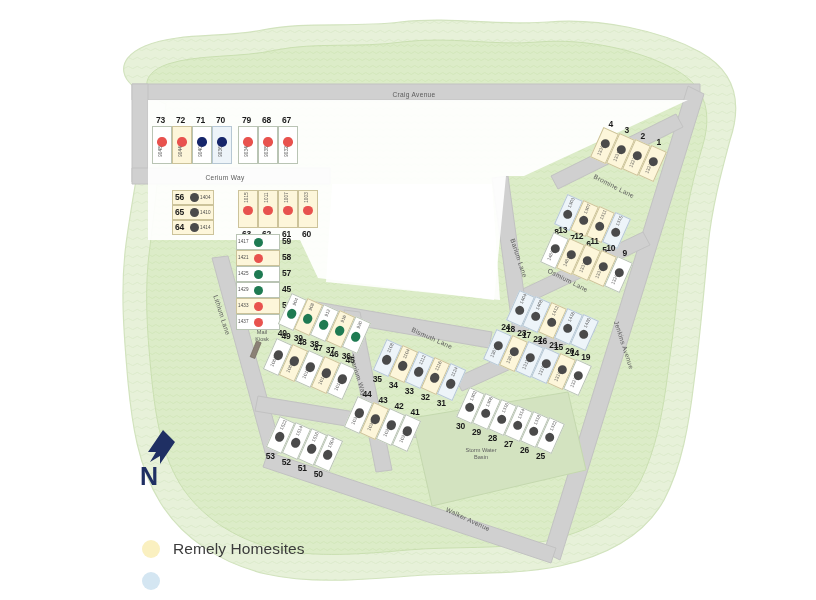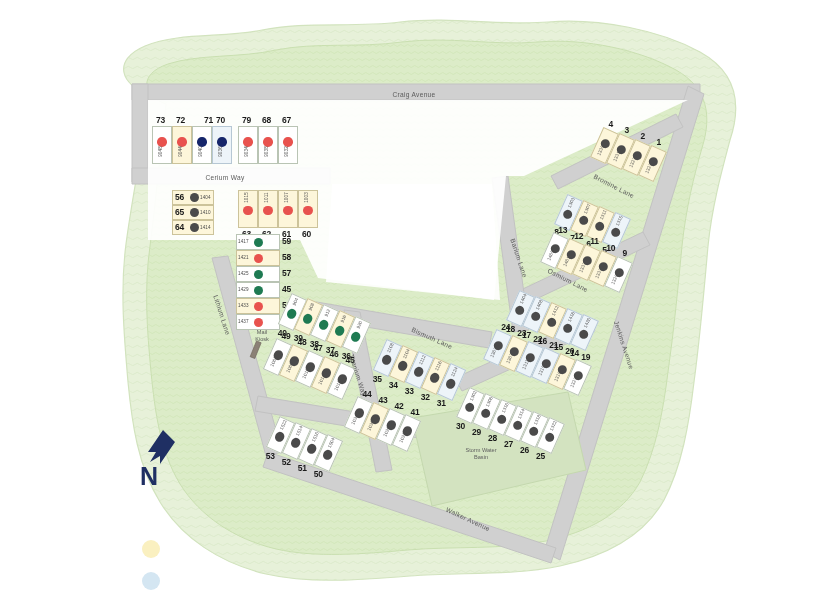--- a/index.html
+++ b/index.html
@@ -166,21 +166,21 @@
       </div>
       <div class="lot" style="left: 172px; top: 126px; width: 20px; height: 38px; transform: rotate(0deg); transform-origin: 50% 50%;">
         <div class="lotbox remely" style="left: 0px; top: 0px; width: 20px; height: 38px;"></div>
         <div class="dot" style="width: 9.5px; height: 9.5px; background: rgb(232, 82, 78); left: 5.25px; top: 11.4px;"></div>
         <div class="lotnum" style="left: 4px; top: -11px; transform: rotate(0deg);">72</div>
         <div class="addr" style="left: 8px; top: 22.8px; transform-origin: 0px 50%; transform: rotate(-90deg) translate(-50%, 0px);">9044</div>
       </div>
       <div class="lot" style="left: 192px; top: 126px; width: 20px; height: 38px; transform: rotate(0deg); transform-origin: 50% 50%;">
         <div class="lotbox standard" style="left: 0px; top: 0px; width: 20px; height: 38px;"></div>
         <div class="dot" style="width: 9.5px; height: 9.5px; background: rgb(22, 38, 107); left: 5.25px; top: 11.4px;"></div>
-        <div class="lotnum" style="left: 12px; top: -11px; transform: rotate(0deg);">71</div>
+        <div class="lotnum" style="left: 4px; top: -11px; transform: rotate(0deg);">71</div>
         <div class="addr" style="left: 8px; top: 22.8px; transform-origin: 0px 50%; transform: rotate(-90deg) translate(-50%, 0px);">9040</div>
       </div>
       <div class="lot" style="left: 212px; top: 126px; width: 20px; height: 38px; transform: rotate(0deg); transform-origin: 50% 50%;">
         <div class="lotbox wilkes" style="left: 0px; top: 0px; width: 20px; height: 38px;"></div>
         <div class="dot" style="width: 9.5px; height: 9.5px; background: rgb(22, 38, 107); left: 5.25px; top: 11.4px;"></div>
         <div class="lotnum" style="left: 4px; top: -11px; transform: rotate(0deg);">70</div>
         <div class="addr" style="left: 8px; top: 22.8px; transform-origin: 0px 50%; transform: rotate(-90deg) translate(-50%, 0px);">9036</div>
       </div>
       <div class="lot" style="left: 238px; top: 126px; width: 20px; height: 38px; transform: rotate(0deg); transform-origin: 50% 50%;">
         <div class="lotbox standard" style="left: 0px; top: 0px; width: 20px; height: 38px;"></div>
@@ -609,20 +609,21 @@
       <div class="street" style="left: 222px; top: 315px; transform: translate(-50%, -50%) rotate(72deg);">Lithium Lane</div>
       <div class="street" style="left: 468px; top: 519px; transform: translate(-50%, -50%) rotate(25deg);">Walker Avenue</div>
     </div>
   <div id="poi-layer">
       <div class="poi" style="left: 481px; top: 454px; transform: translate(-50%, -50%);">Storm Water<br>Basin</div>
       <div class="poi" style="left: 262px; top: 336px; transform: translate(-50%, -50%);">Mail<br>Kiosk</div>
     </div>
   <div id="legend-layer">
       <div class="legend-row" style="left: 142px; top: 540px;">
         <span class="legend-swatch" style="background: rgb(250, 240, 192);"></span>
+        <span class="legend-label">Remely Homesites</span>
       </div>
       <div class="legend-row" style="left: 142px; top: 572px;">
         <span class="legend-swatch" style="background: rgb(212, 230, 242);"></span>
       </div>
     </div>
 
   <div class="compass-n" style="left:140px;top:462px;">N</div>
 </div>
 
 </body></html>

